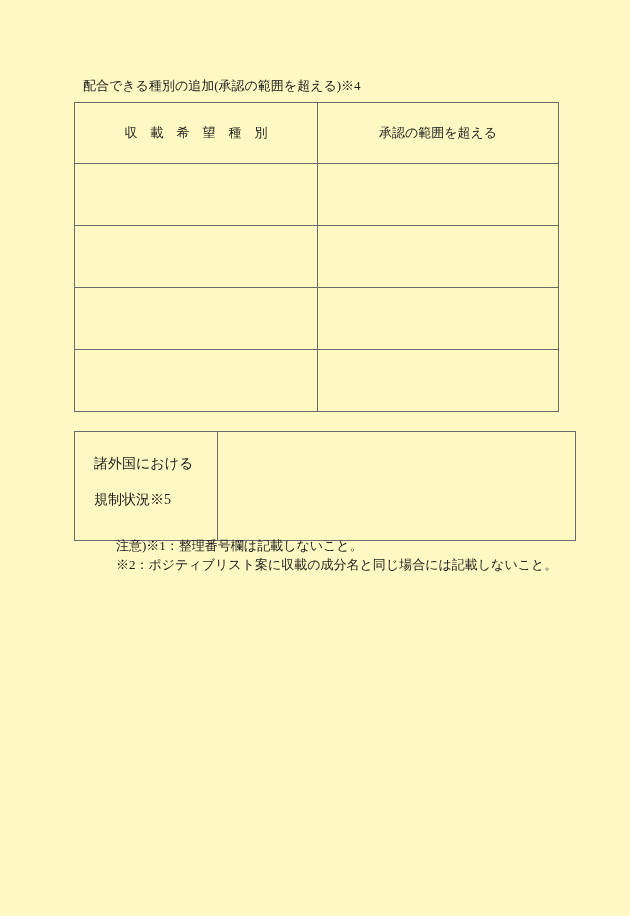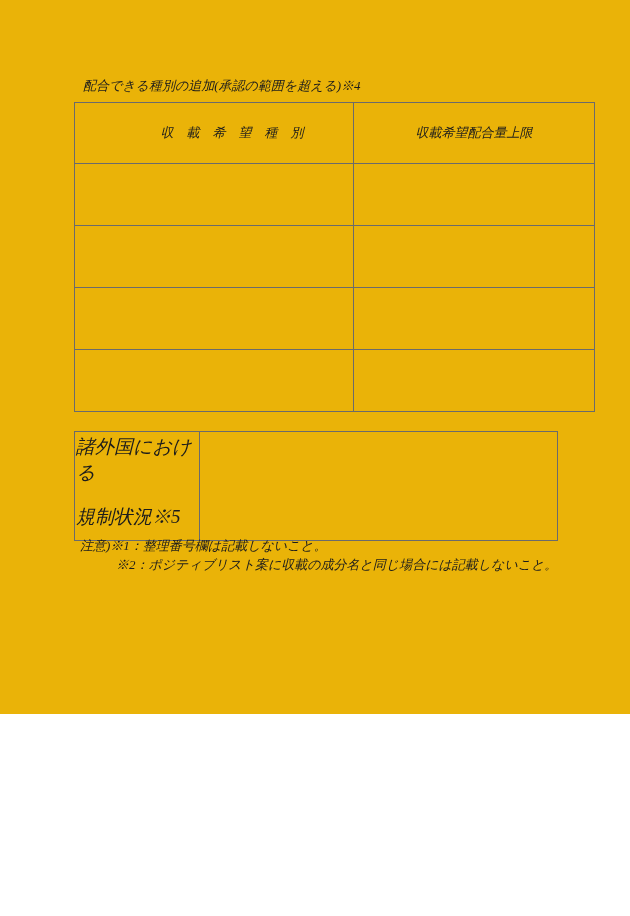--- a/index.html
+++ b/index.html
@@ -3,26 +3,25 @@
 <meta charset="utf-8">
 <style>
   html, body {
     margin: 0;
     padding: 0;
     background: #ffffff;
   }
   .page {
     position: relative;
     width: 630px;
-    height: 714px;
-    background: #eab308;
+    height: 916px;
+    background: #fef9c3;
     font-family: "Liberation Serif", "DejaVu Serif", serif;
     color: #1c1c1c;
     overflow: hidden;
-    font-style: italic;
   }
   .doc-title {
     position: absolute;
     left: 83px;
     top: 77px;
     font-size: 13px;
     white-space: nowrap;
   }
   table {
     border-collapse: collapse;
@@ -38,69 +37,69 @@
     border: 1px solid #6b6b6b;
     padding: 0;
   }
   .t1 th {
     font-weight: normal;
     font-size: 13px;
     text-align: center;
     vertical-align: middle;
     height: 60px;
   }
-  .t1 th.c1 { width: 242px; padding-left: 36px; }
+  .t1 th.c1 { width: 242px; }
   .t1 th.c2 { width: 240px; }
   .t1 td { height: 61px; }
   .t2 {
     position: absolute;
     left: 74px;
     top: 431px;
     width: 482px;
   }
   .t2 td {
     border: 1px solid #6b6b6b;
     padding: 0;
   }
   .t2 .label-cell {
     width: 123px;
     height: 100px;
-    font-size: 19px;
+    font-size: 14px;
     vertical-align: middle;
-    padding: 0 0 8px 1px;
+    padding: 0 0 8px 19px;
   }
   .t2 .label-cell .lbl-line + .lbl-line {
     margin-top: 18px;
   }
   .t2 .value-cell { width: 357px; }
   .notes {
     position: absolute;
     left: 80px;
     top: 536px;
     width: 490px;
     font-size: 13px;
     line-height: 19px;
   }
   .note-line { white-space: nowrap; }
-  .ind-0 { padding-left: 0; }
+  .ind-0 { padding-left: 0; margin-left: 36px; }
   .ind-1 { padding-left: 36px; }
   .ind-2 { padding-left: 72px; }
 </style>
 </head>
 <body>
 
 <div class="page">
 
   <div class="doc-title">配合できる種別の追加(承認の範囲を超える)※4</div>
 
   <table class="t1">
     <thead>
       <tr>
         <th class="c1">収　載　希　望　種　別</th>
-        <th class="c2">収載希望配合量上限</th>
+        <th class="c2">承認の範囲を超える</th>
       </tr>
     </thead>
     <tbody id="t1-body">
         <tr>
           <td></td>
           <td></td>
         </tr>
         <tr>
           <td></td>
           <td></td>

